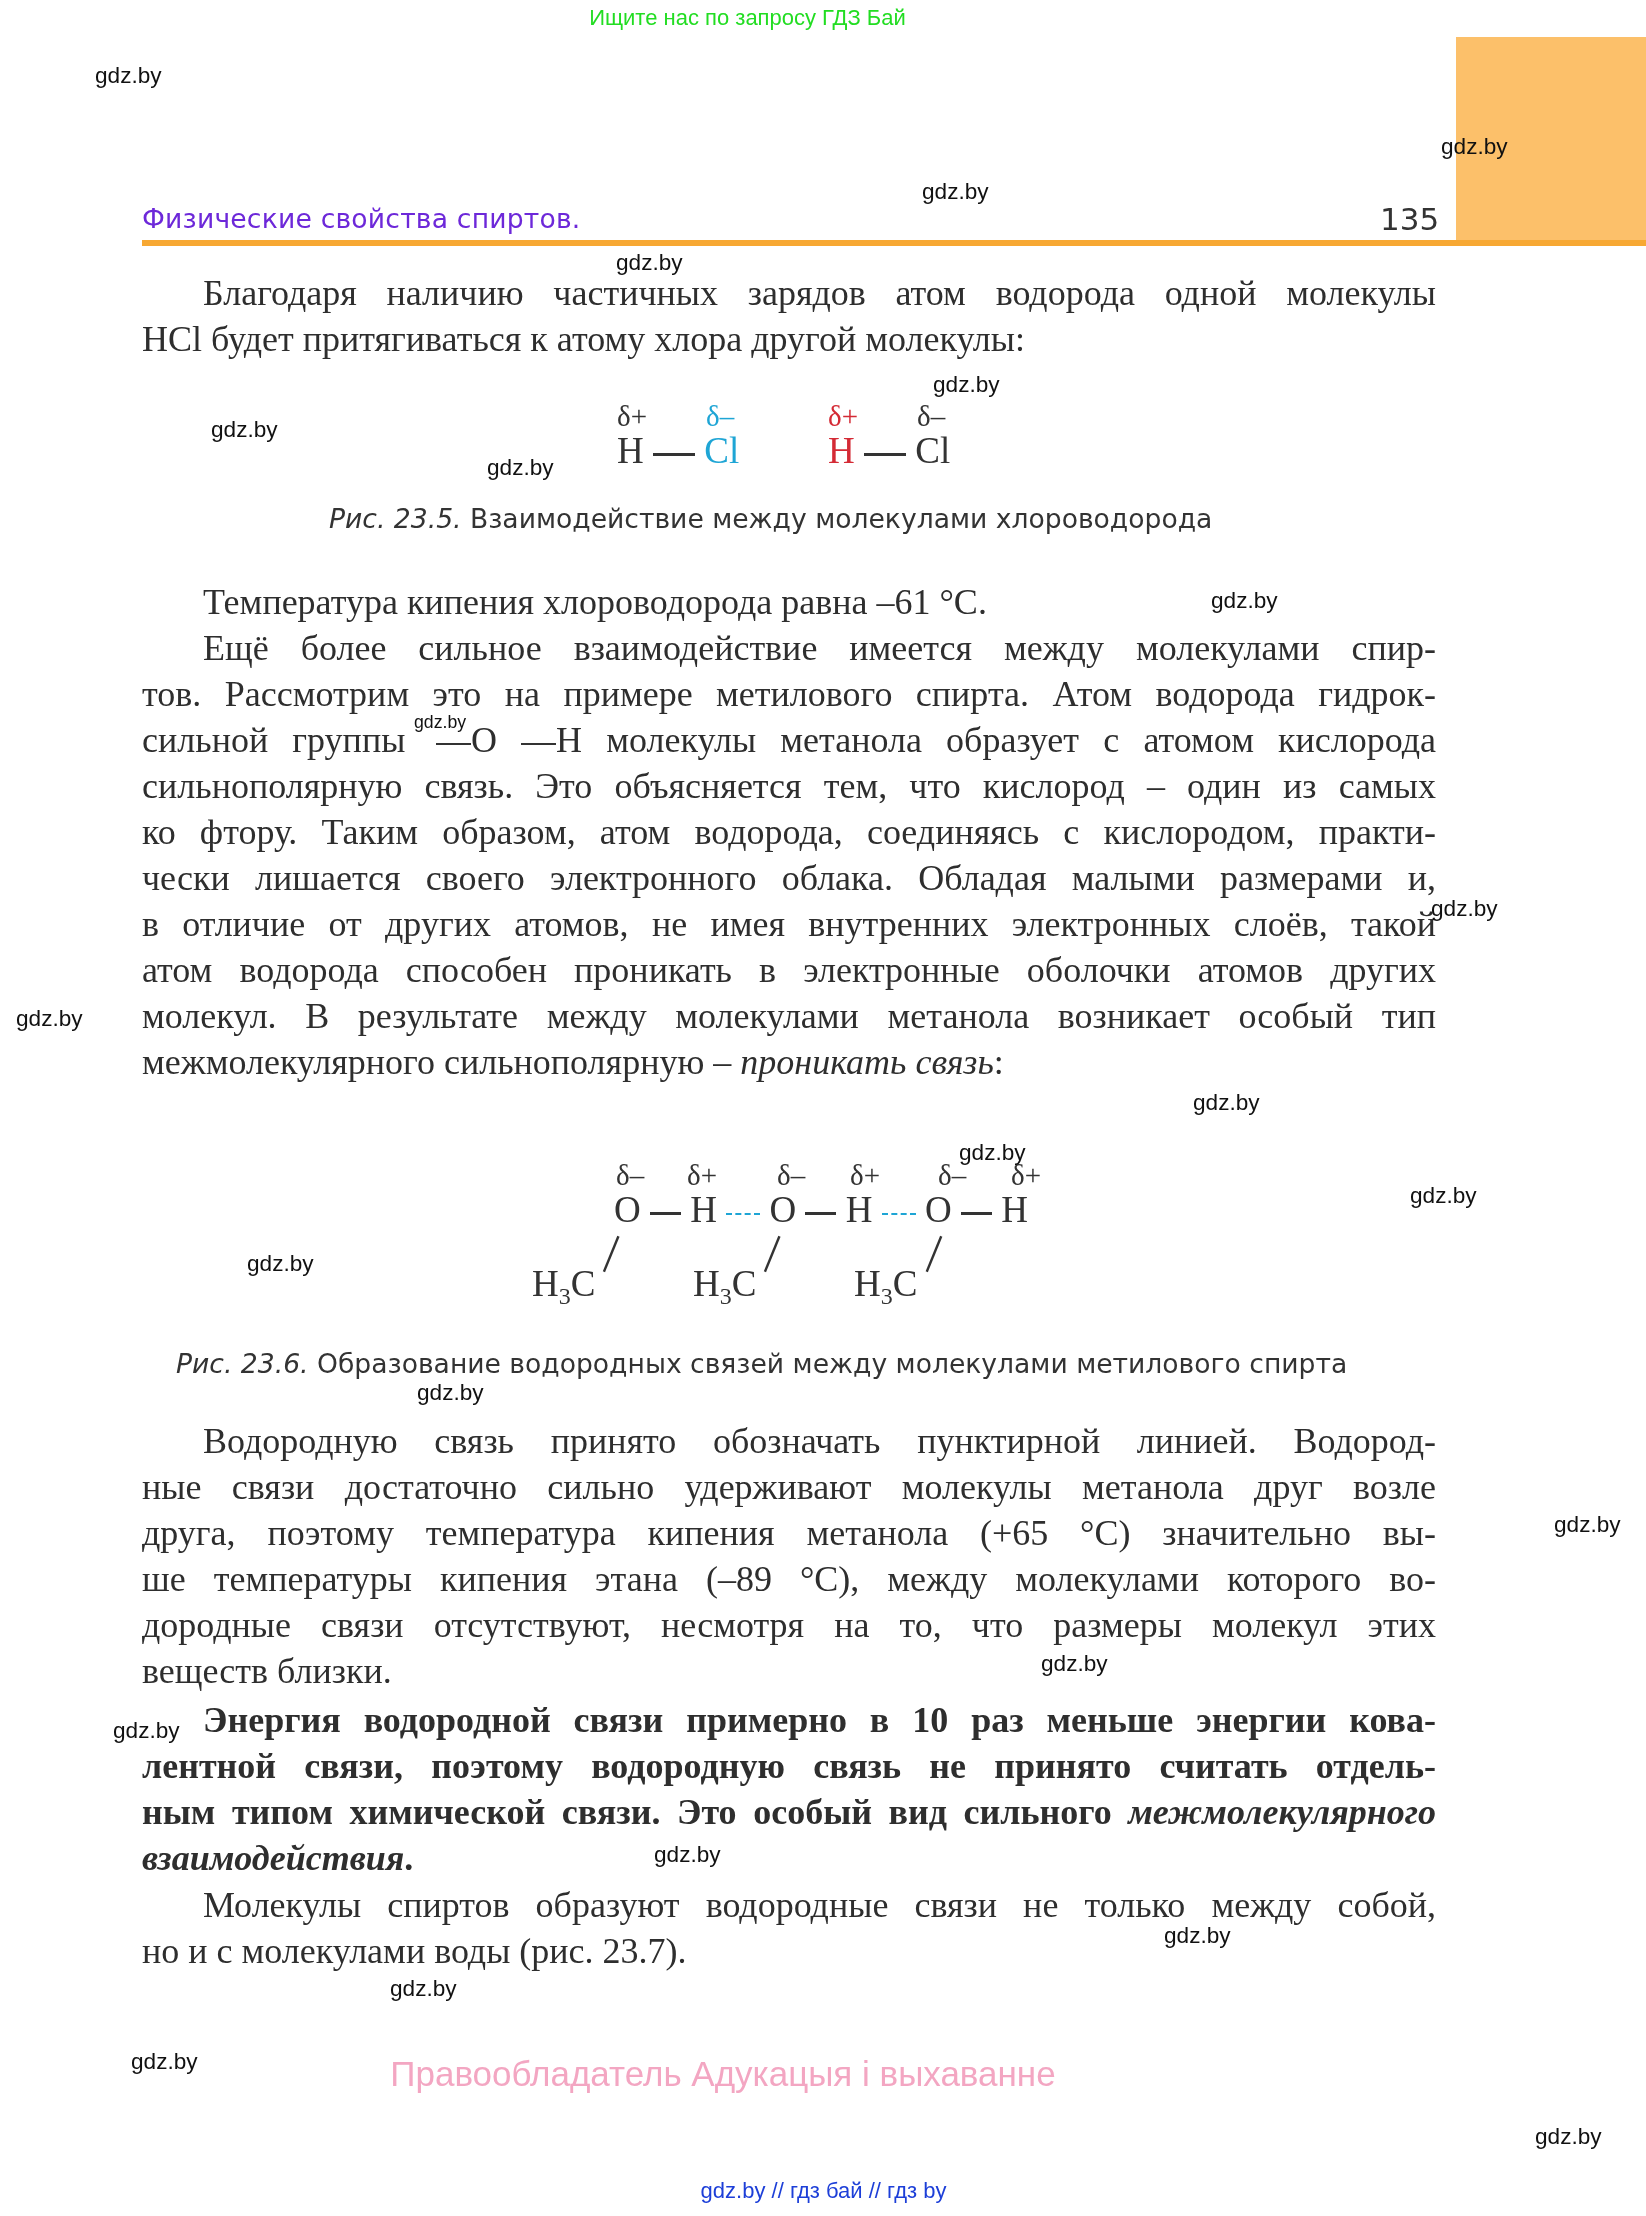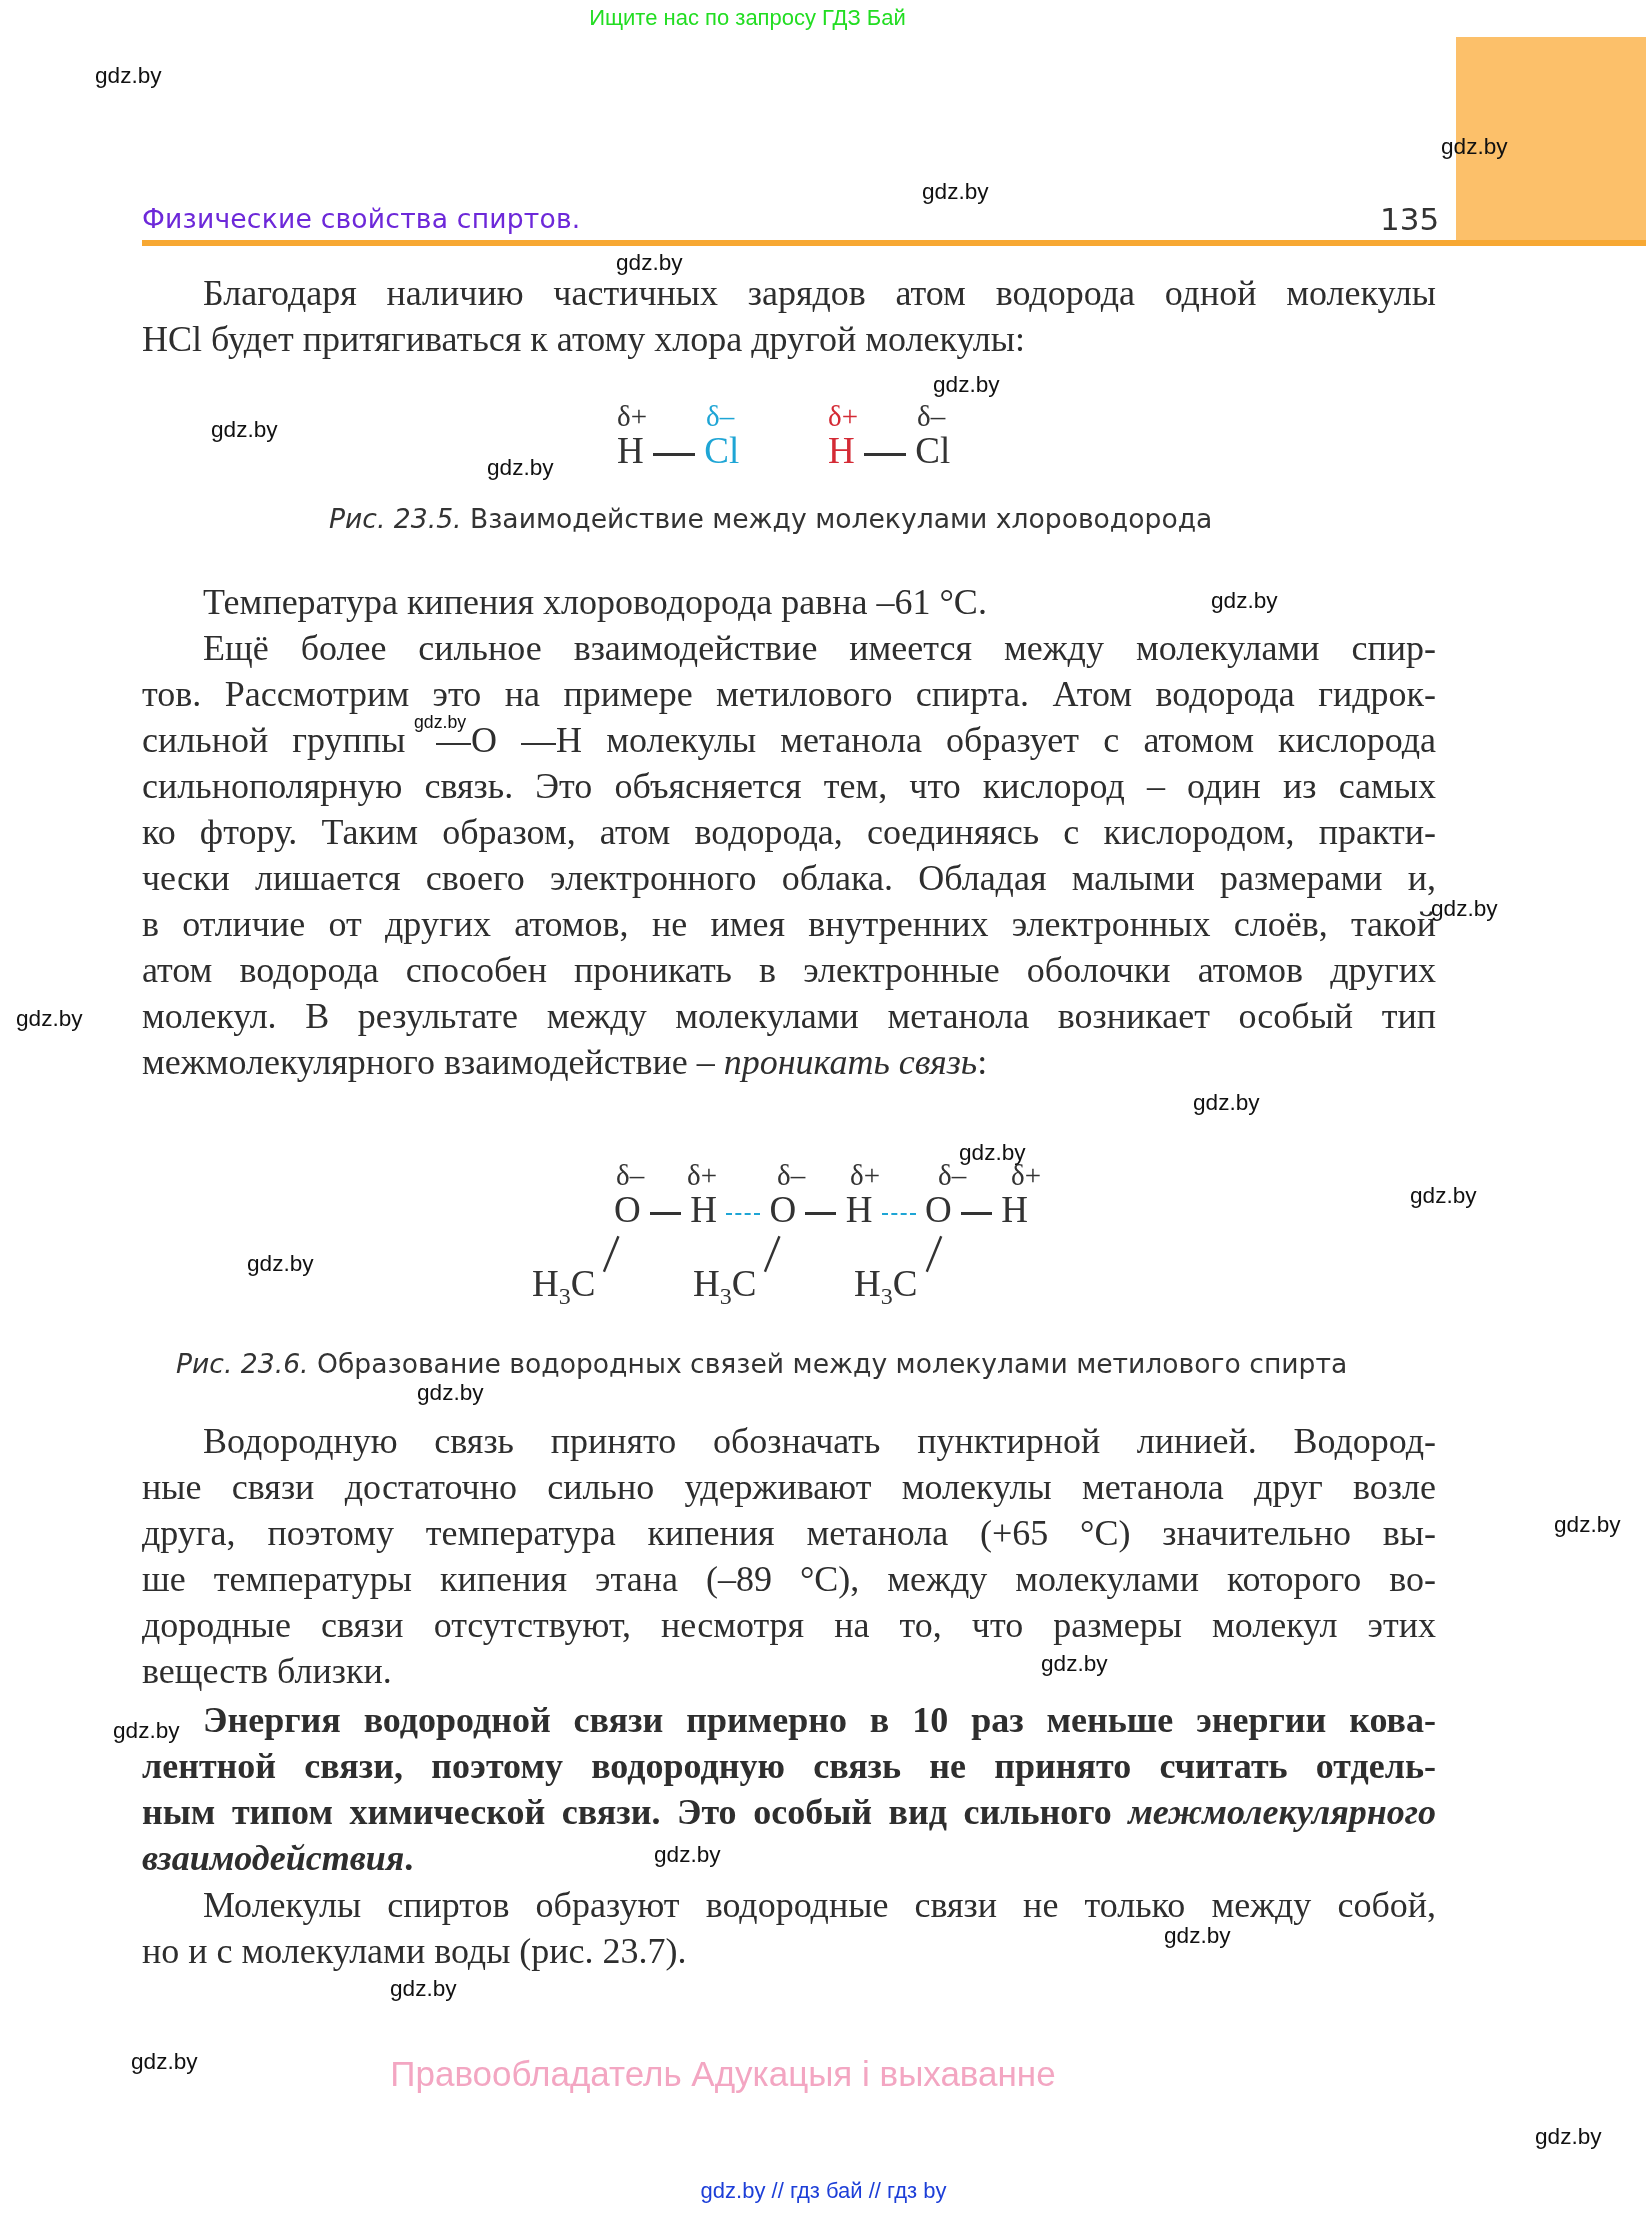--- a/index.html
+++ b/index.html
@@ -103,21 +103,21 @@
     <span class="bond" style="width:35px; margin-left:6.4px;"></span><span>O</span>
     <span class="bond" style="width:35px;"></span><span>H</span>
     <span>молекулы метанола образует с атомом кислорода</span>
   </span>
   <span class="line">сильнополярную связь. Это объясняется тем, что кислород – один из самых</span>
   <span class="line">ко фтору. Таким образом, атом водорода, соединяясь с кислородом, практи-</span>
   <span class="line">чески лишается своего электронного облака. Обладая малыми размерами и,</span>
   <span class="line">в отличие от других атомов, не имея внутренних электронных слоёв, такой</span>
   <span class="line">атом водорода способен проникать в электронные оболочки атомов других</span>
   <span class="line">молекул. В результате между молекулами метанола возникает особый тип</span>
-  <span class="line last"><span>межмолекулярного взаимодействие – </span><span class="it">проникать связь</span><span>:</span></span>
+  <span class="line last"><span>межмолекулярного сильнополярную – </span><span class="it">проникать связь</span><span>:</span></span>
 </div>
 
 <div class="abs chem" style="left:524px; top:1159px; width:564px; height:161px;">
 
   <div class="abs delta" style="left:92px; top:0;">δ–</div>
   <div class="abs delta" style="left:163px; top:0;">δ+</div>
   <div class="abs delta" style="left:253px; top:0;">δ–</div>
   <div class="abs delta" style="left:326px; top:0;">δ+</div>
   <div class="abs delta" style="left:414px; top:0;">δ–</div>
   <div class="abs delta" style="left:487px; top:0;">δ+</div>

